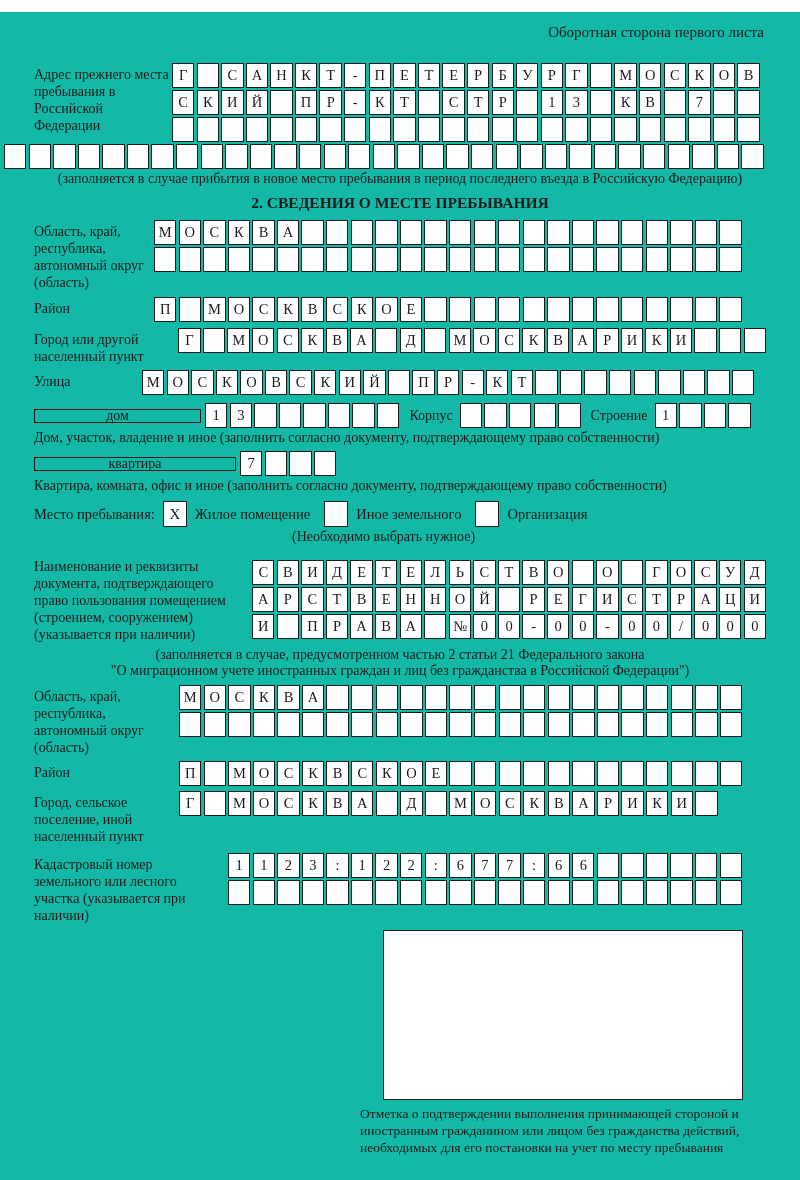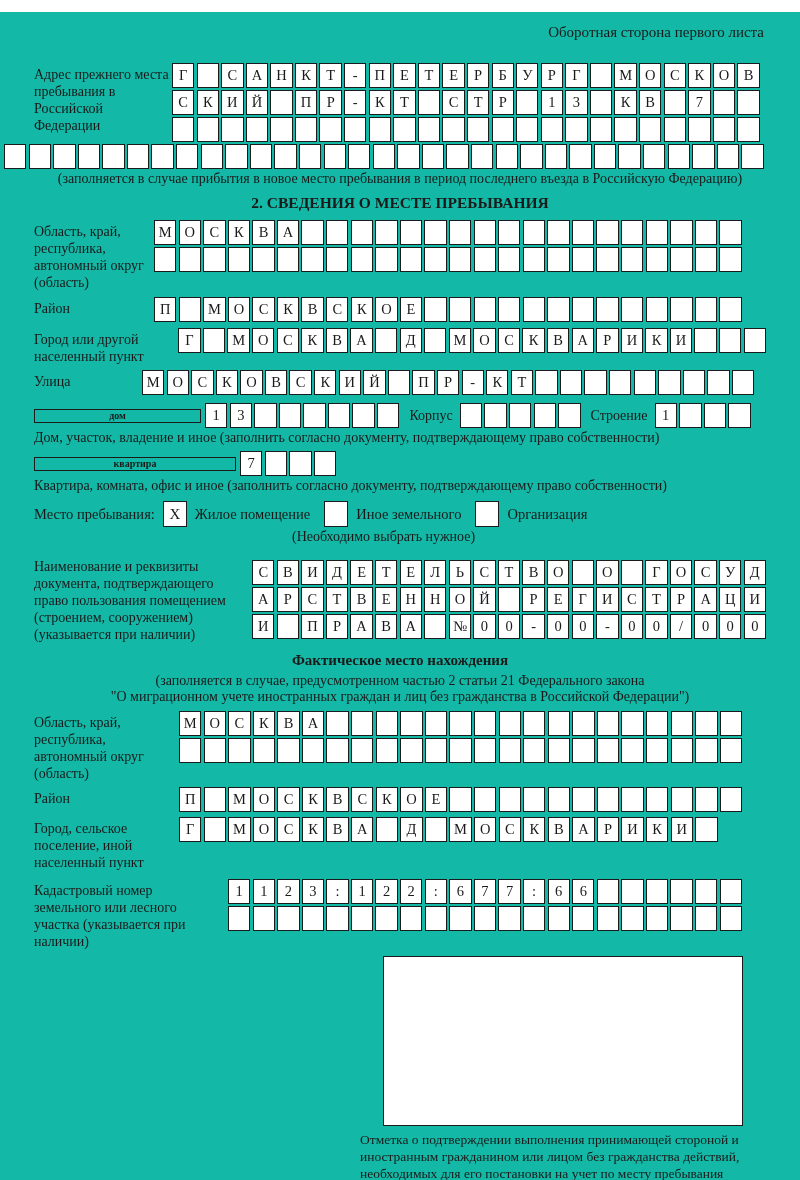--- a/index.html
+++ b/index.html
@@ -34,21 +34,21 @@
   .cb{ flex:0 0 24px; width:24px; height:26px; font-size:15px; }
   .full-bleed{ margin-left:-30px; margin-top:2px; }
   .caption{ font-size:14px; line-height:16px; margin-top:2px; }
   .center{ text-align:center; }
   h2{ font-size:15.5px; margin:7px 0 0 0; text-align:center; font-weight:bold; }
   h3{ font-size:15px; margin:9px 0 0 0; text-align:center; font-weight:bold; } .mt5{ margin-top:5px; } .mt6{ margin-top:6px; }
   .mt7{ margin-top:7px; } .mt8{ margin-top:8px; } .mt10{ margin-top:10px;align-items:center; }
   .house-row{ display:flex; align-items:center; }
   .wide-box{
     box-sizing:border-box; border:1.5px solid #1b1b1b; height:14px;
-    display:flex; align-items:center; justify-content:center; font-size:10px;font-weight:bold;
+    display:flex; align-items:center; justify-content:center; font-size:14px;
   }
   .wb-dom{ width:167px; margin-right:4px; }
   .wb-kv{ width:202px; margin-right:4px;text-align:right; }
   .inline-label{ font-size:14px; margin:0 7px 0 10px; white-space:nowrap; }
   .stay-row{ display:flex; align-items:center; font-size:14.5px; }
   .stay-row .opt-label{ margin:0 14px 0 8px; }
   .stay-note{ margin-left:258px; }
   .stamp-col{ width:406px; margin-left:326px; }
   .stamp-box{
     box-sizing:border-box; width:360px; height:170px; margin:0 auto;
@@ -452,21 +452,20 @@
           <span class="cell">0</span>
           <span class="cell">0</span>
           <span class="cell">/</span>
           <span class="cell">0</span>
           <span class="cell">0</span>
           <span class="cell">0</span>
         </div>
     </div>
   </div>
 
-  <h3>Фактическое место нахождения</h3>
   <div class="caption center" style="margin-top:4px">(заполняется в случае, предусмотренном частью 2 статьи 21 Федерального закона</div>
   <div class="caption center" style="margin-top:0">"О миграционном учете иностранных граждан и лиц без гражданства в Российской Федерации")</div>
 
   <div class="frow mt6">
     <div class="label w145">Область, край, республика, автономный округ (область)</div>
     <div class="rows">
       <div class="boxes">
           <span class="cell">М</span>
           <span class="cell">О</span>
           <span class="cell">С</span>

